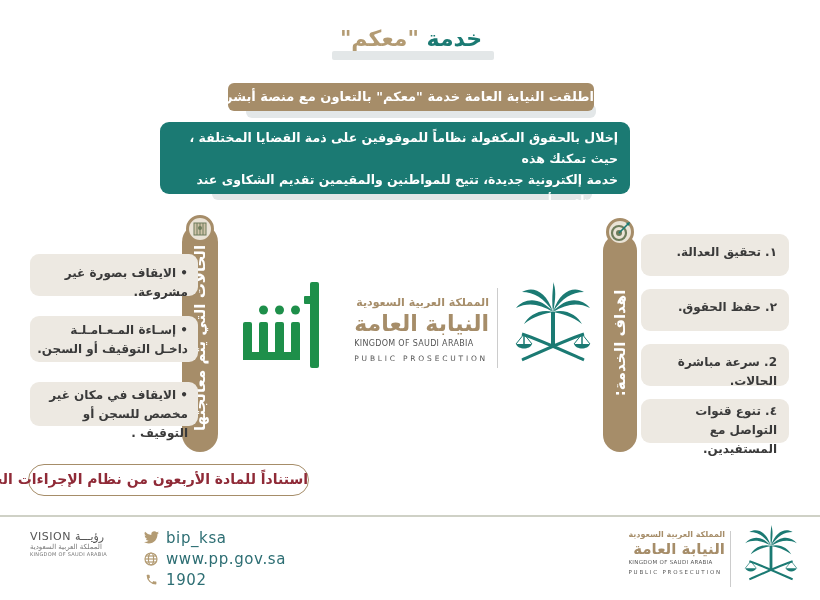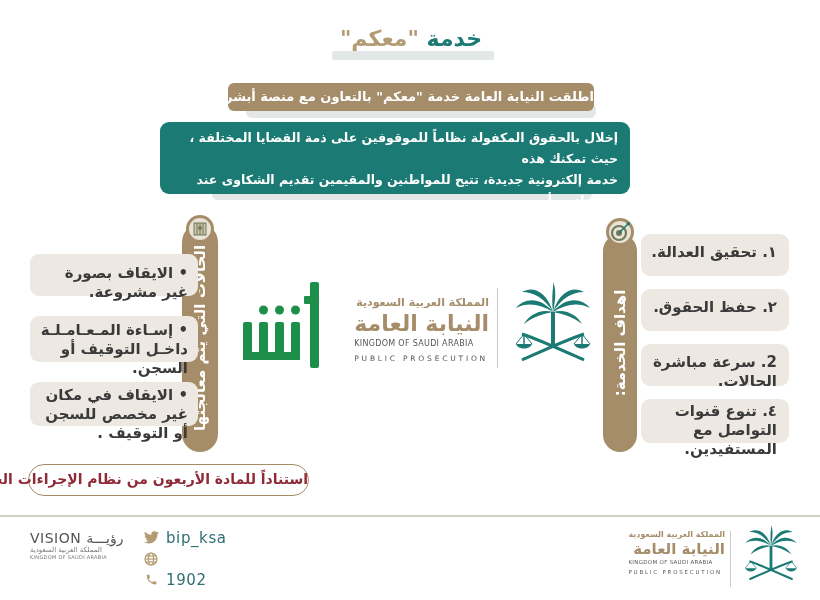--- a/index.html
+++ b/index.html
@@ -20,21 +20,21 @@
 
   .pillar { position: absolute; background: #a68d69; border-radius: 18px; }
   .pillar-left { left: 182px; top: 224px; width: 36px; height: 228px; }
   .pillar-right { left: 603px; top: 234px; width: 34px; height: 218px; }
   .pillar-text { position: absolute; left: 50%; top: 50%; transform: translate(-50%, -50%) rotate(-90deg); color: #ffffff; font-size: 15px; font-weight: bold; white-space: nowrap; direction: rtl; }
 
   .badge { position: absolute; width: 28px; height: 28px; border-radius: 50%; background: #eae3d6; border: 3px solid #a68d69; display: flex; align-items: center; justify-content: center; }
   .badge-left { left: 186px; top: 215px; }
   .badge-right { left: 606px; top: 218px; }
 
-  .card { position: absolute; background: #ede9e2; border-radius: 9px; direction: rtl; text-align: right; font-size: 15px; font-weight: bold; color: #3a3a3a; line-height: 19px; }
+  .card { position: absolute; background: #ede9e2; border-radius: 9px; direction: rtl; text-align: right; font-size: 12px; font-weight: bold; color: #3a3a3a; line-height: 19px; }
   .case-card { left: 30px; width: 168px; padding: 10px 10px 0 6px; }
   .goal-card { left: 641px; width: 148px; padding: 9px 12px 0 6px; }
 
   .note { position: absolute; left: 28px; top: 464px; width: 281px; height: 32px; border: 1.5px solid #a68d69; border-radius: 16px; color: #8f2a37; font-size: 14px; font-weight: bold; direction: rtl; text-align: center; line-height: 29px; white-space: nowrap; }
 
   .footer-line { position: absolute; left: 0; top: 515px; width: 820px; height: 2px; background: #cfd1c6; }
 
   .pp-logo-center { position: absolute; left: 356px; top: 282px; width: 240px; height: 96px; }
   .pp-logo-footer { position: absolute; left: 636px; top: 525px; width: 165px; height: 66px; }
   .pp-text { position: absolute; right: 107px; top: 14px; text-align: right; }
@@ -48,21 +48,21 @@
   .pp-logo-footer .pp-en { font-size: 5.5px; }
   .pp-logo-footer .pp-en2 { font-size: 5.5px; letter-spacing: 1.8px; margin-top: 4px; }
   .pp-divider { position: absolute; top: 6px; width: 1px; background: #ccc; }
   .pp-logo-center .pp-divider { right: 98px; height: 80px; }
   .pp-logo-footer .pp-divider { right: 70px; height: 56px; }
   .pp-emblem { position: absolute; right: 0; top: 0; }
 
   .absher-logo { position: absolute; left: 240px; top: 282px; width: 82px; height: 86px; }
 
   .vision { position: absolute; left: 30px; top: 530px; width: 90px; height: 60px; }
-  .vision-top { font-size: 14px; color: #555; letter-spacing: 0.5px; white-space: nowrap; }
+  .vision-top { font-size: 11px; color: #555; letter-spacing: 0.5px; white-space: nowrap; }
   .vision-num { font-size: 24px; font-weight: bold; color: #6e6e6e; letter-spacing: 0; line-height: 26px; white-space: nowrap; }
   .vision-num .dot { display: inline-block; width: 18px; height: 18px; border-radius: 50%; background: radial-gradient(circle, #2e8b57 0 30%, #b39b73 31% 55%, transparent 56%); vertical-align: -2px; }
   .vision-ar { font-size: 7px; color: #777; direction: rtl; text-align: left; white-space: nowrap; }
   .vision-en { font-size: 5px; color: #777; white-space: nowrap; letter-spacing: 0.3px; }
 
   .contacts { position: absolute; left: 143px; top: 527px; }
   .contact-row { display: flex; align-items: center; height: 21px; }
   .contact-icon { width: 16px; height: 16px; display: inline-flex; align-items: center; justify-content: center; margin-right: 7px; }
   .contact-text { color: #2d6e73; font-size: 15px; font-family: "DejaVu Sans", sans-serif; letter-spacing: 0.6px; }
 </style>
@@ -213,20 +213,21 @@
       <svg width="14" height="14" viewBox="0 0 14 14">
           <g fill="none" stroke="#b39b73" stroke-width="1.2">
             <circle cx="7" cy="7" r="6"></circle>
             <ellipse cx="7" cy="7" rx="2.6" ry="6"></ellipse>
             <line x1="1" y1="7" x2="13" y2="7"></line>
             <line x1="2" y1="4" x2="12" y2="4"></line>
             <line x1="2" y1="10" x2="12" y2="10"></line>
           </g>
         </svg>
     </span>
+    <span class="contact-text">www.pp.gov.sa</span>
   </div>
   <div class="contact-row">
     <span class="contact-icon">
       <svg width="13" height="13" viewBox="0 0 24 24">
           <path fill="#b39b73" d="M6.6 10.8a15 15 0 0 0 6.6 6.6l2.2-2.2c.3-.3.7-.4 1-.2 1.1.4 2.3.6 3.6.6.6 0 1 .4 1 1V20c0 .6-.4 1-1 1A17 17 0 0 1 3 4c0-.6.4-1 1-1h3.5c.6 0 1 .4 1 1 0 1.3.2 2.5.6 3.6.1.3 0 .7-.2 1z"></path>
         </svg>
     </span>
     <span class="contact-text">1902</span>
   </div>
 </div>

